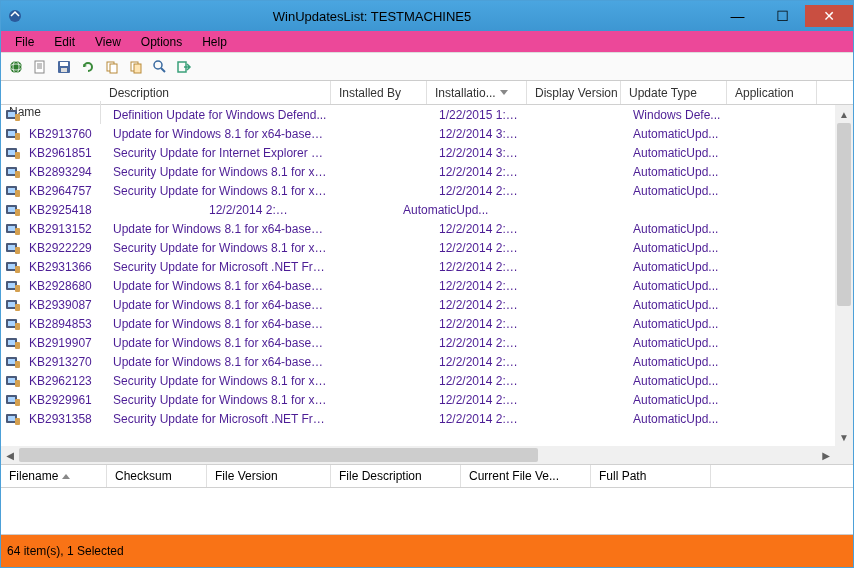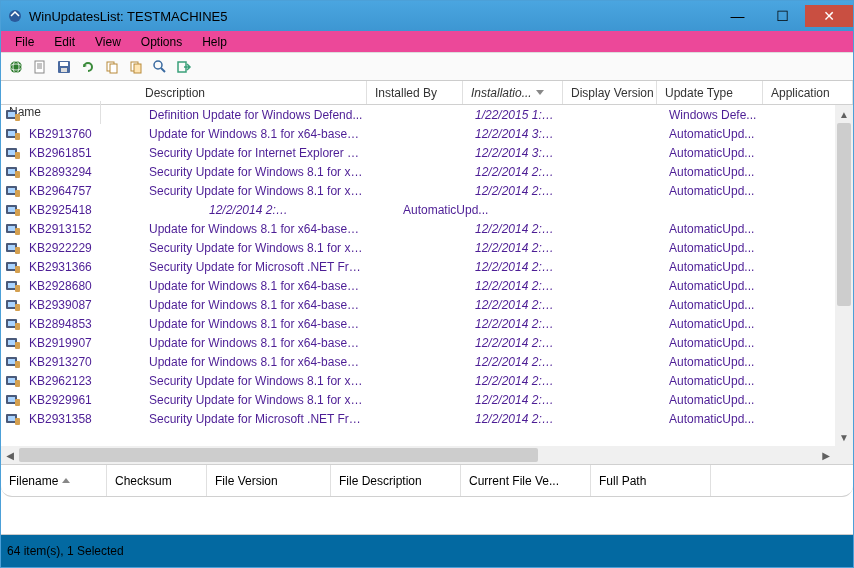--- a/index.html
+++ b/index.html
@@ -1,20 +1,20 @@
 <!DOCTYPE html>
 <html><head>
   <meta charset="utf-8">
   <style>
     * { box-sizing: border-box; margin: 0; padding: 0; }
     body { font-family: "Segoe UI", Arial, sans-serif; font-size: 12px; background: #fff; overflow: hidden; }
     .window { width: 854px; height: 568px; display: flex; flex-direction: column; border: 1px solid #4ca0d8; }
     .titlebar { height: 30px; background: linear-gradient(#4aa5e0, #3d96d2); display: flex; align-items: center; color: #000; }
     .titlebar-icon { width: 16px; height: 16px; margin: 0 6px; }
-    .title-text { flex: 1; text-align: left; font-size: 13px; color: #000; }
+    .title-text { flex: 1; text-align: center; font-size: 13px; color: #000; }
     .win-controls { display: flex; }
     .win-btn { width: 45px; height: 22px; display: flex; align-items: center; justify-content: center; font-size: 14px; }
     .win-btn.close { background: #c94f41; color: #fff; width: 48px; height: 22px; }
     .menubar { height: 22px; display: flex; align-items: center; padding: 0 4px; background: #ec4899; border-bottom: 1px solid #ddd; }
     .menu-item { padding: 2px 10px; font-size: 12px; cursor: default; }
     .toolbar { height: 28px; display: flex; align-items: center; padding: 0 4px; border-bottom: 1px solid #ccc; gap: 2px; background: #fafafa; }
     .tool-btn { width: 22px; height: 22px; display: flex; align-items: center; justify-content: center; cursor: pointer; }
     .header-row { display: flex; height: 24px; align-items: center; border-bottom: 1px solid #d0d0d0; background: #fff; font-size: 12px; color: #333; }
     .header-cell { padding: 0 8px; border-right: 1px solid #e0e0e0; display: flex; align-items: center; height: 100%; overflow: hidden; white-space: nowrap; }
     .header-cell.sorted::after { content: ""; margin-left: 4px; display: inline-block; width: 0; height: 0; border-left: 4px solid transparent; border-right: 4px solid transparent; border-top: 5px solid #888; }
@@ -27,29 +27,29 @@
     .vscroll { position: absolute; right: 0; top: 0; bottom: 18px; width: 18px; background: #f0f0f0; display: flex; flex-direction: column; align-items: center; }
     .vscroll-btn { width: 18px; height: 18px; display: flex; align-items: center; justify-content: center; background: #f0f0f0; color: #606060; font-size: 10px; }
     .vscroll-track { flex: 1; width: 18px; background: #f0f0f0; position: relative; }
     .vscroll-thumb { position: absolute; left: 2px; right: 2px; top: 0; height: 60%; background: #cdcdcd; border-radius: 2px; }
     .hscroll { height: 18px; display: flex; align-items: center; background: #f0f0f0; }
     .hscroll-btn { width: 18px; height: 18px; display: flex; align-items: center; justify-content: center; color: #606060; font-size: 10px; }
     .hscroll-track { flex: 1; height: 18px; position: relative; background: #f0f0f0; }
     .hscroll-thumb { position: absolute; top: 2px; bottom: 2px; left: 0; width: 65%; background: #cdcdcd; border-radius: 2px; }
     .hscroll-corner { width: 18px; height: 18px; background: #f0f0f0; }
     .lower-panel { height: 70px; border-top: 1px solid #d0d0d0; display: flex; flex-direction: column; }
-    .lower-header { display: flex; height: 32px; align-items: center; border-bottom: 1px solid #d0d0d0; border-radius: 11px; }
+    .lower-header { display: flex; height: 23px; align-items: center; border-bottom: 1px solid #d0d0d0; }
     .lower-header .header-cell.sorted-asc::after { content: ""; margin-left: 4px; display: inline-block; width: 0; height: 0; border-left: 4px solid transparent; border-right: 4px solid transparent; border-bottom: 5px solid #888; }
     .lower-body { flex: 1; }
-    .statusbar { height: 22px; border-top: 1px solid #ccc; display: flex; align-items: center; padding: 16px 6px; font-size: 12px; background: #0369a1; }
+    .statusbar { height: 22px; border-top: 1px solid #ccc; display: flex; align-items: center; padding: 16px 6px; font-size: 12px; background: #f97316; }
     .col-name { width: 100px; margin-top: 39px; }
     .col-name-first { width: 84px; }
-    .col-desc { width: 230px; margin-left: 36px; }
+    .col-desc { width: 230px; }
     .col-inst { width: 96px; }
-    .col-date { width: 100px; font-style: italic; }
+    .col-date { width: 100px; }
     .col-dver { width: 94px; }
     .col-utype { width: 106px; }
     .col-app { width: 90px; }
     .col-fname { width: 106px; }
     .col-chk { width: 100px; }
     .col-fver { width: 124px; }
     .col-fdesc { width: 130px; }
     .col-cfv { width: 130px; }
     .col-fpath { width: 120px; }
   </style>

